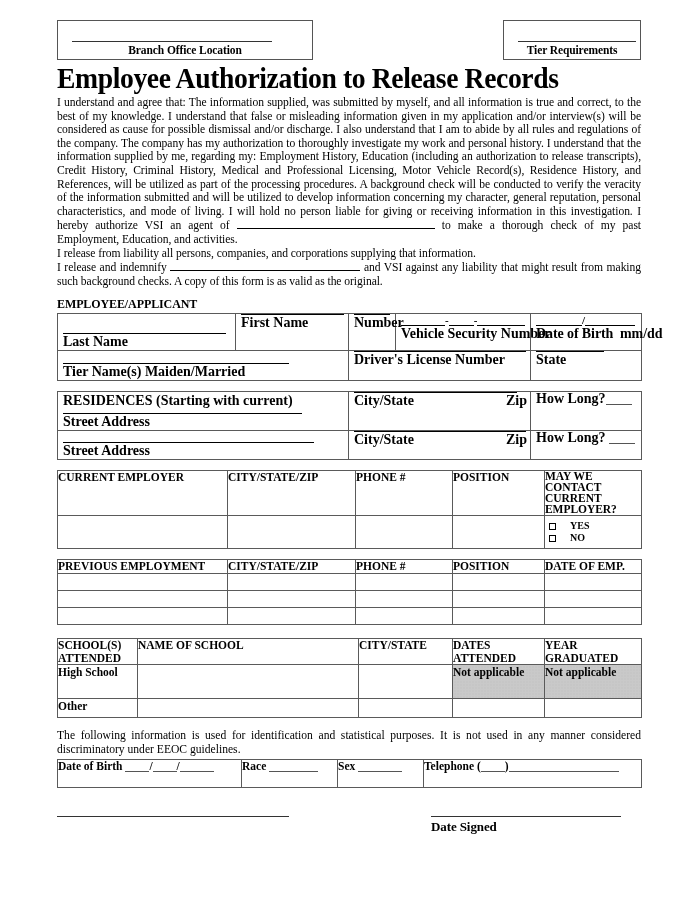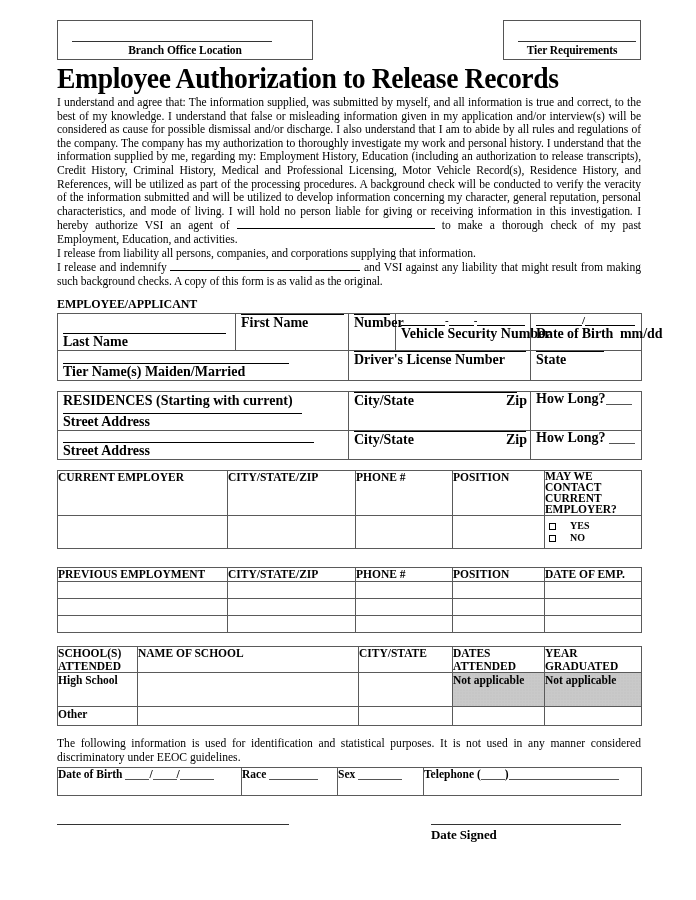--- a/index.html
+++ b/index.html
@@ -411,21 +411,21 @@
         </div>
         <div class="chk-row">
           <span class="chk"></span>
           <span>NO</span>
         </div>
       </td>
     </tr>
   </tbody>
     </table>
 
-  <table class="form" style="margin-top:18px">
+  <table class="form" style="margin-top:10px">
     <colgroup>
       <col style="width:170px">
         <col style="width:128px">
         <col style="width:97px">
       <col style="width:92px">
         <col style="width:97px">
     </colgroup>
     <tbody>
         <tr>
       <td class="th-cell">PREVIOUS EMPLOYMENT</td>

